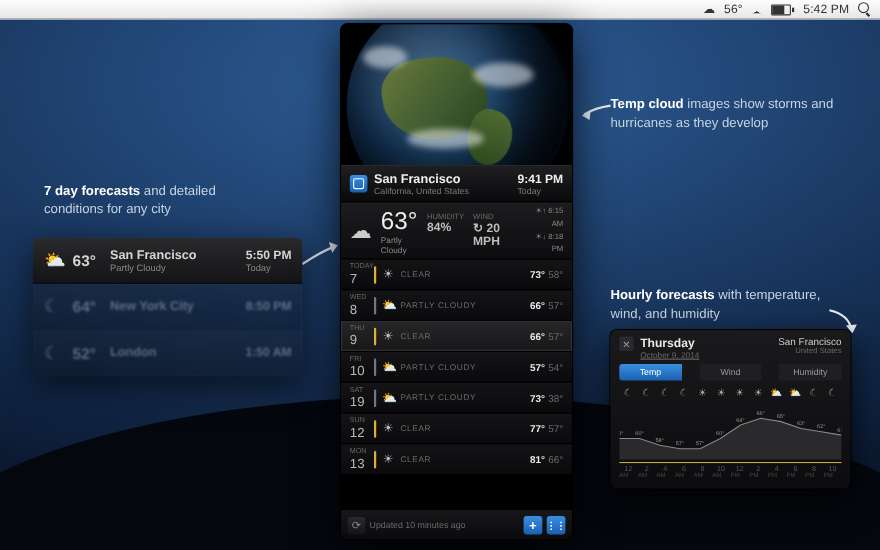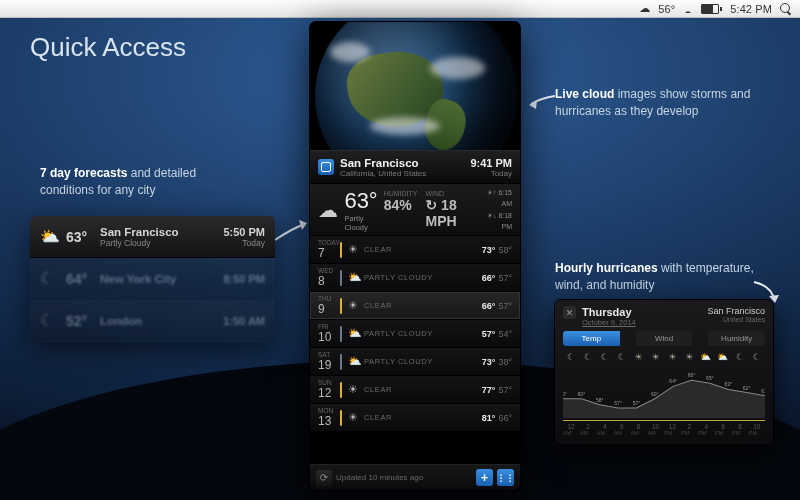--- a/index.html
+++ b/index.html
@@ -52,21 +52,21 @@
   .pl-row { display:flex; align-items:center; height:42px; padding:0 10px;
     background:linear-gradient(#1a1a1c,#0a0a0c); border-bottom:1px solid #000;
     font-size:11px; color:#d5d5d5; }
   .pl-row.active{ background:linear-gradient(#2a2a2c,#141416);}
   .pl-row.faded{ opacity:.35; filter:blur(1px);}
   .pl-ic { width:26px; font-size:16px; color:#ddd; }
   .pl-temp { width:34px; font-weight:600; font-size:14px;}
   .pl-city { flex:1; }
   .pl-city .c1 { font-size:11.5px; font-weight:600;}
   .pl-city .c2 { font-size:8.5px; color:#888;}
-  .pl-time { text-align:right; }
+  .pl-time { text-align:left; }
   .pl-time .t1 { font-size:11px; font-weight:600;}
   .pl-time .t2 { font-size:8.5px; color:#888;}
 
   
   .panel { position:absolute; left:310px; top:22px; width:210px; height:468px;
     background:#000; border-radius:6px; overflow:hidden;
     box-shadow:0 10px 40px rgba(0,0,0,.8), 0 0 0 1px #000;}
   .globe { height:128px; position:relative; overflow:hidden;
     background: radial-gradient(circle at 52% 55%, #3a6fa3 0%, #0d2642 55%, #000 78%);}
   .globe::before{ 
@@ -82,33 +82,33 @@
   .globe .clouds{position:absolute;border-radius:50%;background:rgba(255,255,255,.5);filter:blur(3px);}
 
   .loc-bar{ display:flex; align-items:center; height:34px; padding:0 8px;
     background:linear-gradient(#1f1f21,#0a0a0c); border-top:1px solid #2a2a2c; border-bottom:1px solid #000;}
   .loc-ic{ width:16px;height:16px;border-radius:3px;margin-right:6px;
     background:linear-gradient(#3a8fe0,#1a5fb0); position:relative;}
   .loc-ic::before{content:"";position:absolute;inset:3px;border:1.5px solid #fff;border-radius:2px;}
   .loc-txt{ flex:1; }
   .loc-txt .c1{ font-size:11.5px; font-weight:600; color:#f0f0f0;}
   .loc-txt .c2{ font-size:8px; color:#7a7a7a;}
-  .loc-time{ text-align:right;}
+  .loc-time{ }
   .loc-time .t1{ font-size:11px; font-weight:600; color:#eee;}
   .loc-time .t2{ font-size:8px; color:#7a7a7a;}
 
   .current{ height:52px; background:linear-gradient(#1c1c1e,#0d0d0f);
     display:flex; align-items:center; padding:0 8px; border-bottom:1px solid #000;}
   .cur-ic{ width:30px; font-size:20px; color:#ccc;}
   .cur-temp{ font-size:22px; font-weight:300; color:#eee; margin-right:4px;}
   .cur-cond{ font-size:7.5px; color:#8a8a8a; }
   .cur-main{ margin-right:auto;}
   .cur-stats{ font-size:7px; color:#8a8a8a; display:flex; gap:8px;}
   .cur-stats .col .lbl{font-size:7px;color:#6a6a6a;text-transform:uppercase;}
-  .cur-stats .col .val{font-size:14px;color:#bdbdbd;font-weight:600;}
+  .cur-stats .col .val{font-size:11px;color:#bdbdbd;font-weight:600;}
   .cur-sun{font-size:7px;color:#8a8a8a;text-align:right;line-height:1.6;}
 
   .days{ }
   .day-row{ height:28px; display:flex; align-items:center; padding:0 8px;
     background:linear-gradient(#141416,#0a0a0c); border-bottom:1px solid #000;
     font-size:8px; color:#8a8a8a;}
   .day-row.sel{ background:linear-gradient(#262628,#17171a); box-shadow:inset 0 0 0 1px #333;}
   .day-date{ width:22px; line-height:1.05;}
   .day-date .dw{ font-size:6.5px; color:#666; text-transform:uppercase;}
   .day-date .dn{ font-size:12px; color:#b8b8b8; font-weight:300;}
@@ -162,31 +162,30 @@
 <div class="menubar">
   <span>☁</span>
   <span>56°</span>
   <span class="ico wifi"></span>
   <span class="ico batt"></span>
   <span>5:42 PM</span>
   <span class="ico search"></span>
 </div>
 
 <div class="headline">
-  <div class="l1">Quick Access</div>
 </div>
 
 <div class="callout co1">
   <b>7 day forecasts</b><span> and detailed conditions for any city</span>
 </div>
 <div class="callout co2">
-  <b>Live cloud</b><span> images show storms and hurricanes as they develop</span>
+  <b>Temp cloud</b><span> images show storms and hurricanes as they develop</span>
 </div>
 <div class="callout co3">
-  <b>Hourly hurricanes</b><span> with temperature, wind, and humidity</span>
+  <b>Hourly forecasts</b><span> with temperature, wind, and humidity</span>
 </div>
 
 <svg class="arrow" style="left:273px;top:218px" width="40" height="30">
   <path d="M2 22 Q 20 10 32 6"></path>
     <path d="M26 2 L34 5 L29 12" fill="#e8eef5" stroke="none"></path>
 </svg>
 <svg class="arrow" style="left:527px;top:92px" width="30" height="20">
   <path d="M28 4 Q 14 6 4 12"></path>
     <path d="M10 8 L2 13 L9 17" fill="#e8eef5" stroke="none"></path>
 </svg>
@@ -261,21 +260,21 @@
       <div class="cur-temp">63°</div>
       <div class="cur-cond">Partly Cloudy</div>
     </div>
     <div class="cur-stats">
       <div class="col">
         <div class="lbl">HUMIDITY</div>
         <div class="val">84%</div>
       </div>
       <div class="col">
         <div class="lbl">WIND</div>
-        <div class="val">↻ 18 MPH</div>
+        <div class="val">↻ 20 MPH</div>
       </div>
     </div>
     <div class="cur-sun">
       <div>☀↑ <span>6:15 AM</span></div>
       <div>☀↓ <span>8:18 PM</span></div>
     </div>
   </div>
 
   <div class="days" id="days">
       <div class="day-row">

